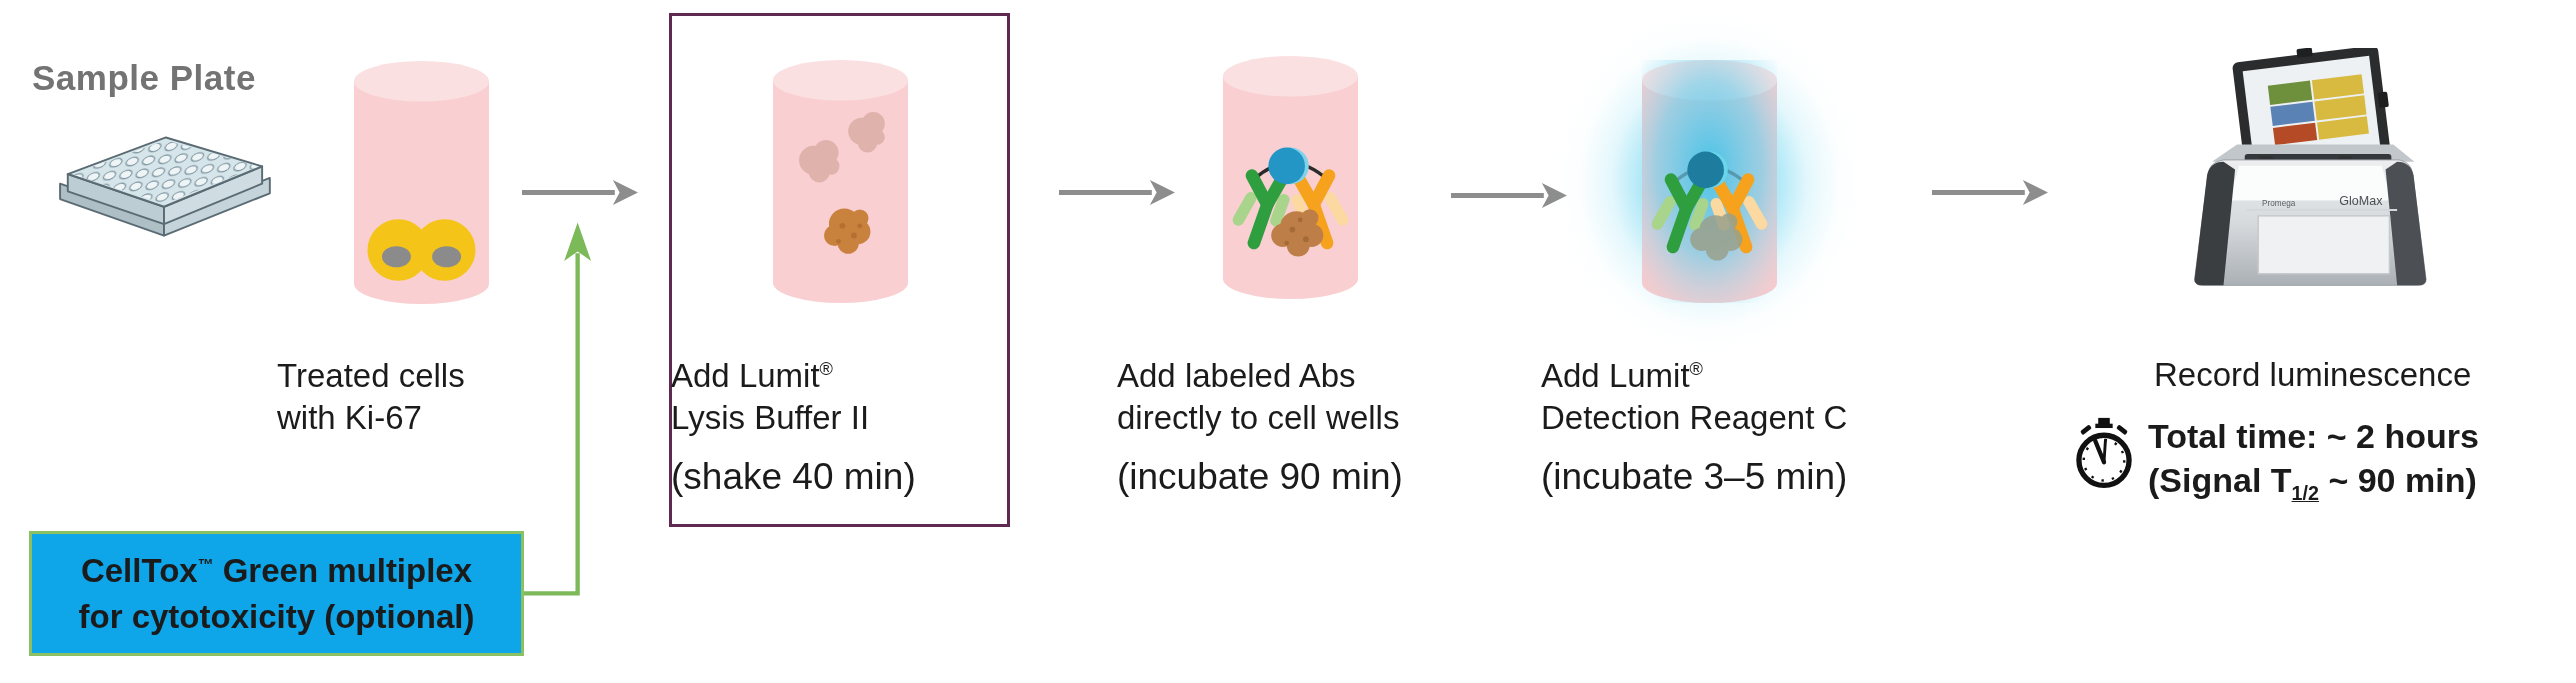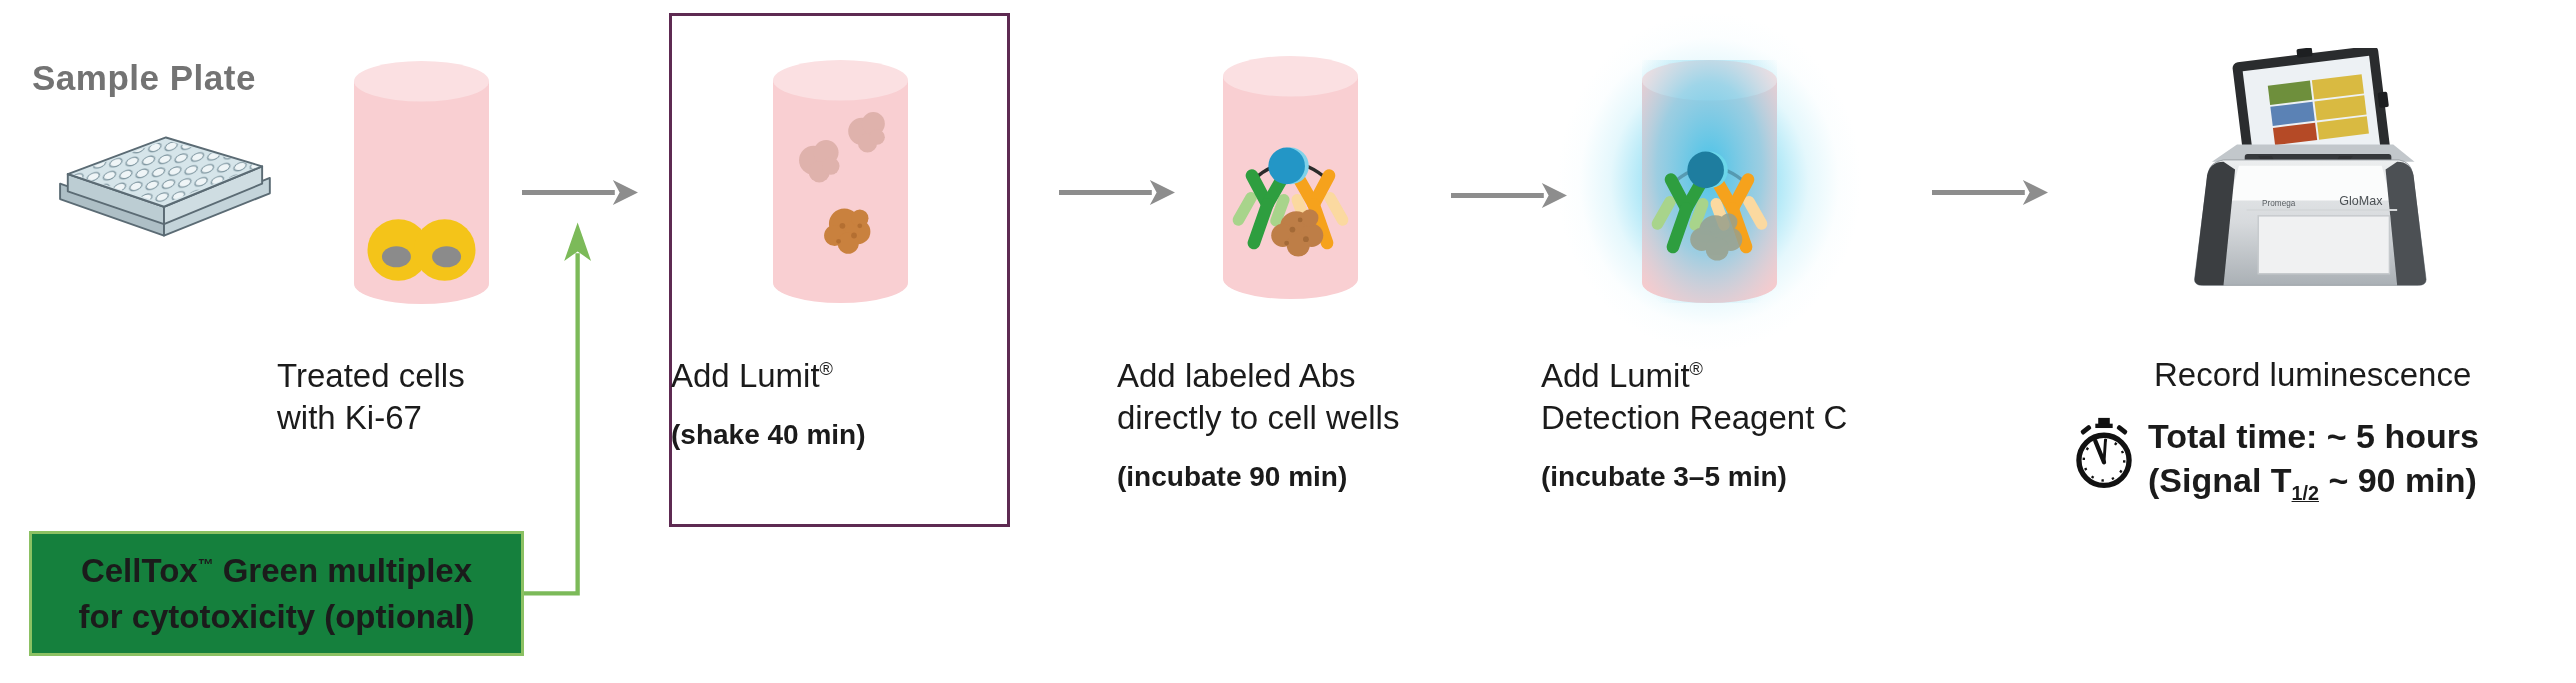--- a/index.html
+++ b/index.html
@@ -15,34 +15,34 @@
   .sample-label{
     left:32px;top:58px;
     font-size:35px;font-weight:700;color:#737373;
     letter-spacing:0.5px;
   }
   .caption{
     position:absolute;
     font-size:33px;line-height:42px;font-weight:400;
     color:#1b1b1b;
   }
-  .caption .dur{font-weight:700;font-size:28px;margin-top:17.4px;}
+  .caption .dur{font-weight:400;font-size:37px;margin-top:17.4px;}
   sup.reg{font-size:55%;vertical-align:super;line-height:0;}
   sup.tm{font-size:48%;vertical-align:super;line-height:0;}
   .purple-box{
     left:669px;top:12.6px;width:341px;height:514px;
     border:3.9px solid #5E2A52;
     box-sizing:border-box;
     background:transparent;
   }
   .green-box{
     left:29px;top:531px;width:495px;height:125px;
     border:3.9px solid #8CC163;
     box-sizing:border-box;
-    background:#15803d;
+    background:#0ea5e9;
     text-align:center;
     font-weight:700;font-size:33px;line-height:46px;
     padding-top:13.5px;
   }
   .cyl{position:absolute;width:135px;height:243px;}
   .garrow{position:absolute;width:116px;height:29px;}
   .glow{
     left:1557px;top:11.6px;width:305px;height:340px;
     border-radius:50%;
     background:radial-gradient(closest-side,
@@ -143,20 +143,21 @@
         <circle cx="68" cy="188" r="2.5"></circle>
         <circle cx="90" cy="172" r="2.5"></circle>
     </g>
     <ellipse cx="70" cy="21" rx="70" ry="21" fill="#FBE0E2"></ellipse>
   </svg>
 
   <div class="caption" style="left:671px;top:355px;width:338px;">
     <div>
       <span>Add Lumit</span><sup class="reg">®</sup>
     </div>
+    <div>Lysis Buffer II</div>
     <div class="dur">(shake 40 min)</div>
   </div>
 
   <svg class="garrow" style="left:1059px;top:178px;" viewBox="0 0 120 30">
     <line x1="0" y1="15" x2="96" y2="15" stroke="#8D8D8D" stroke-width="5"></line>
     <polygon points="94,2 120,15 94,28 101,15" fill="#8D8D8D"></polygon>
   </svg>
 
   <svg class="cyl" style="left:1223px;top:56px;" viewBox="0 0 140 252">
     <ellipse cx="70" cy="231" rx="70" ry="21" fill="#F9CFD2"></ellipse>
@@ -317,20 +318,20 @@
     <rect x="23" y="9" width="18" height="4.5" fill="#111"></rect>
     <rect x="45" y="13" width="12" height="5" rx="2" transform="rotate(38 51 15)" fill="#111"></rect>
     <rect x="7" y="13" width="12" height="5" rx="2" transform="rotate(-38 13 15)" fill="#111"></rect>
     <circle cx="32" cy="47" r="26" fill="#ffffff" stroke="#111" stroke-width="5.5"></circle>
     <circle cx="32" cy="47" r="21" fill="none" stroke="#111" stroke-width="2.5" stroke-dasharray="2.5 8.5"></circle>
     <path d="M32 49 L23 27" stroke="#111" stroke-width="4.5" stroke-linecap="round"></path>
     <path d="M32 49 L33.5 26" stroke="#111" stroke-width="3" stroke-linecap="round"></path>
   </svg>
 
   <div class="abs record-time">
-    <div>Total time: ~ 5 hours</div>
+    <div>Total time: ~ 2 hours</div>
     <div>
       <span>(Signal T</span><sub>1/2</sub><span> ~ 90 min)</span>
     </div>
   </div>
 
 </div>
 
 
 </body></html>

